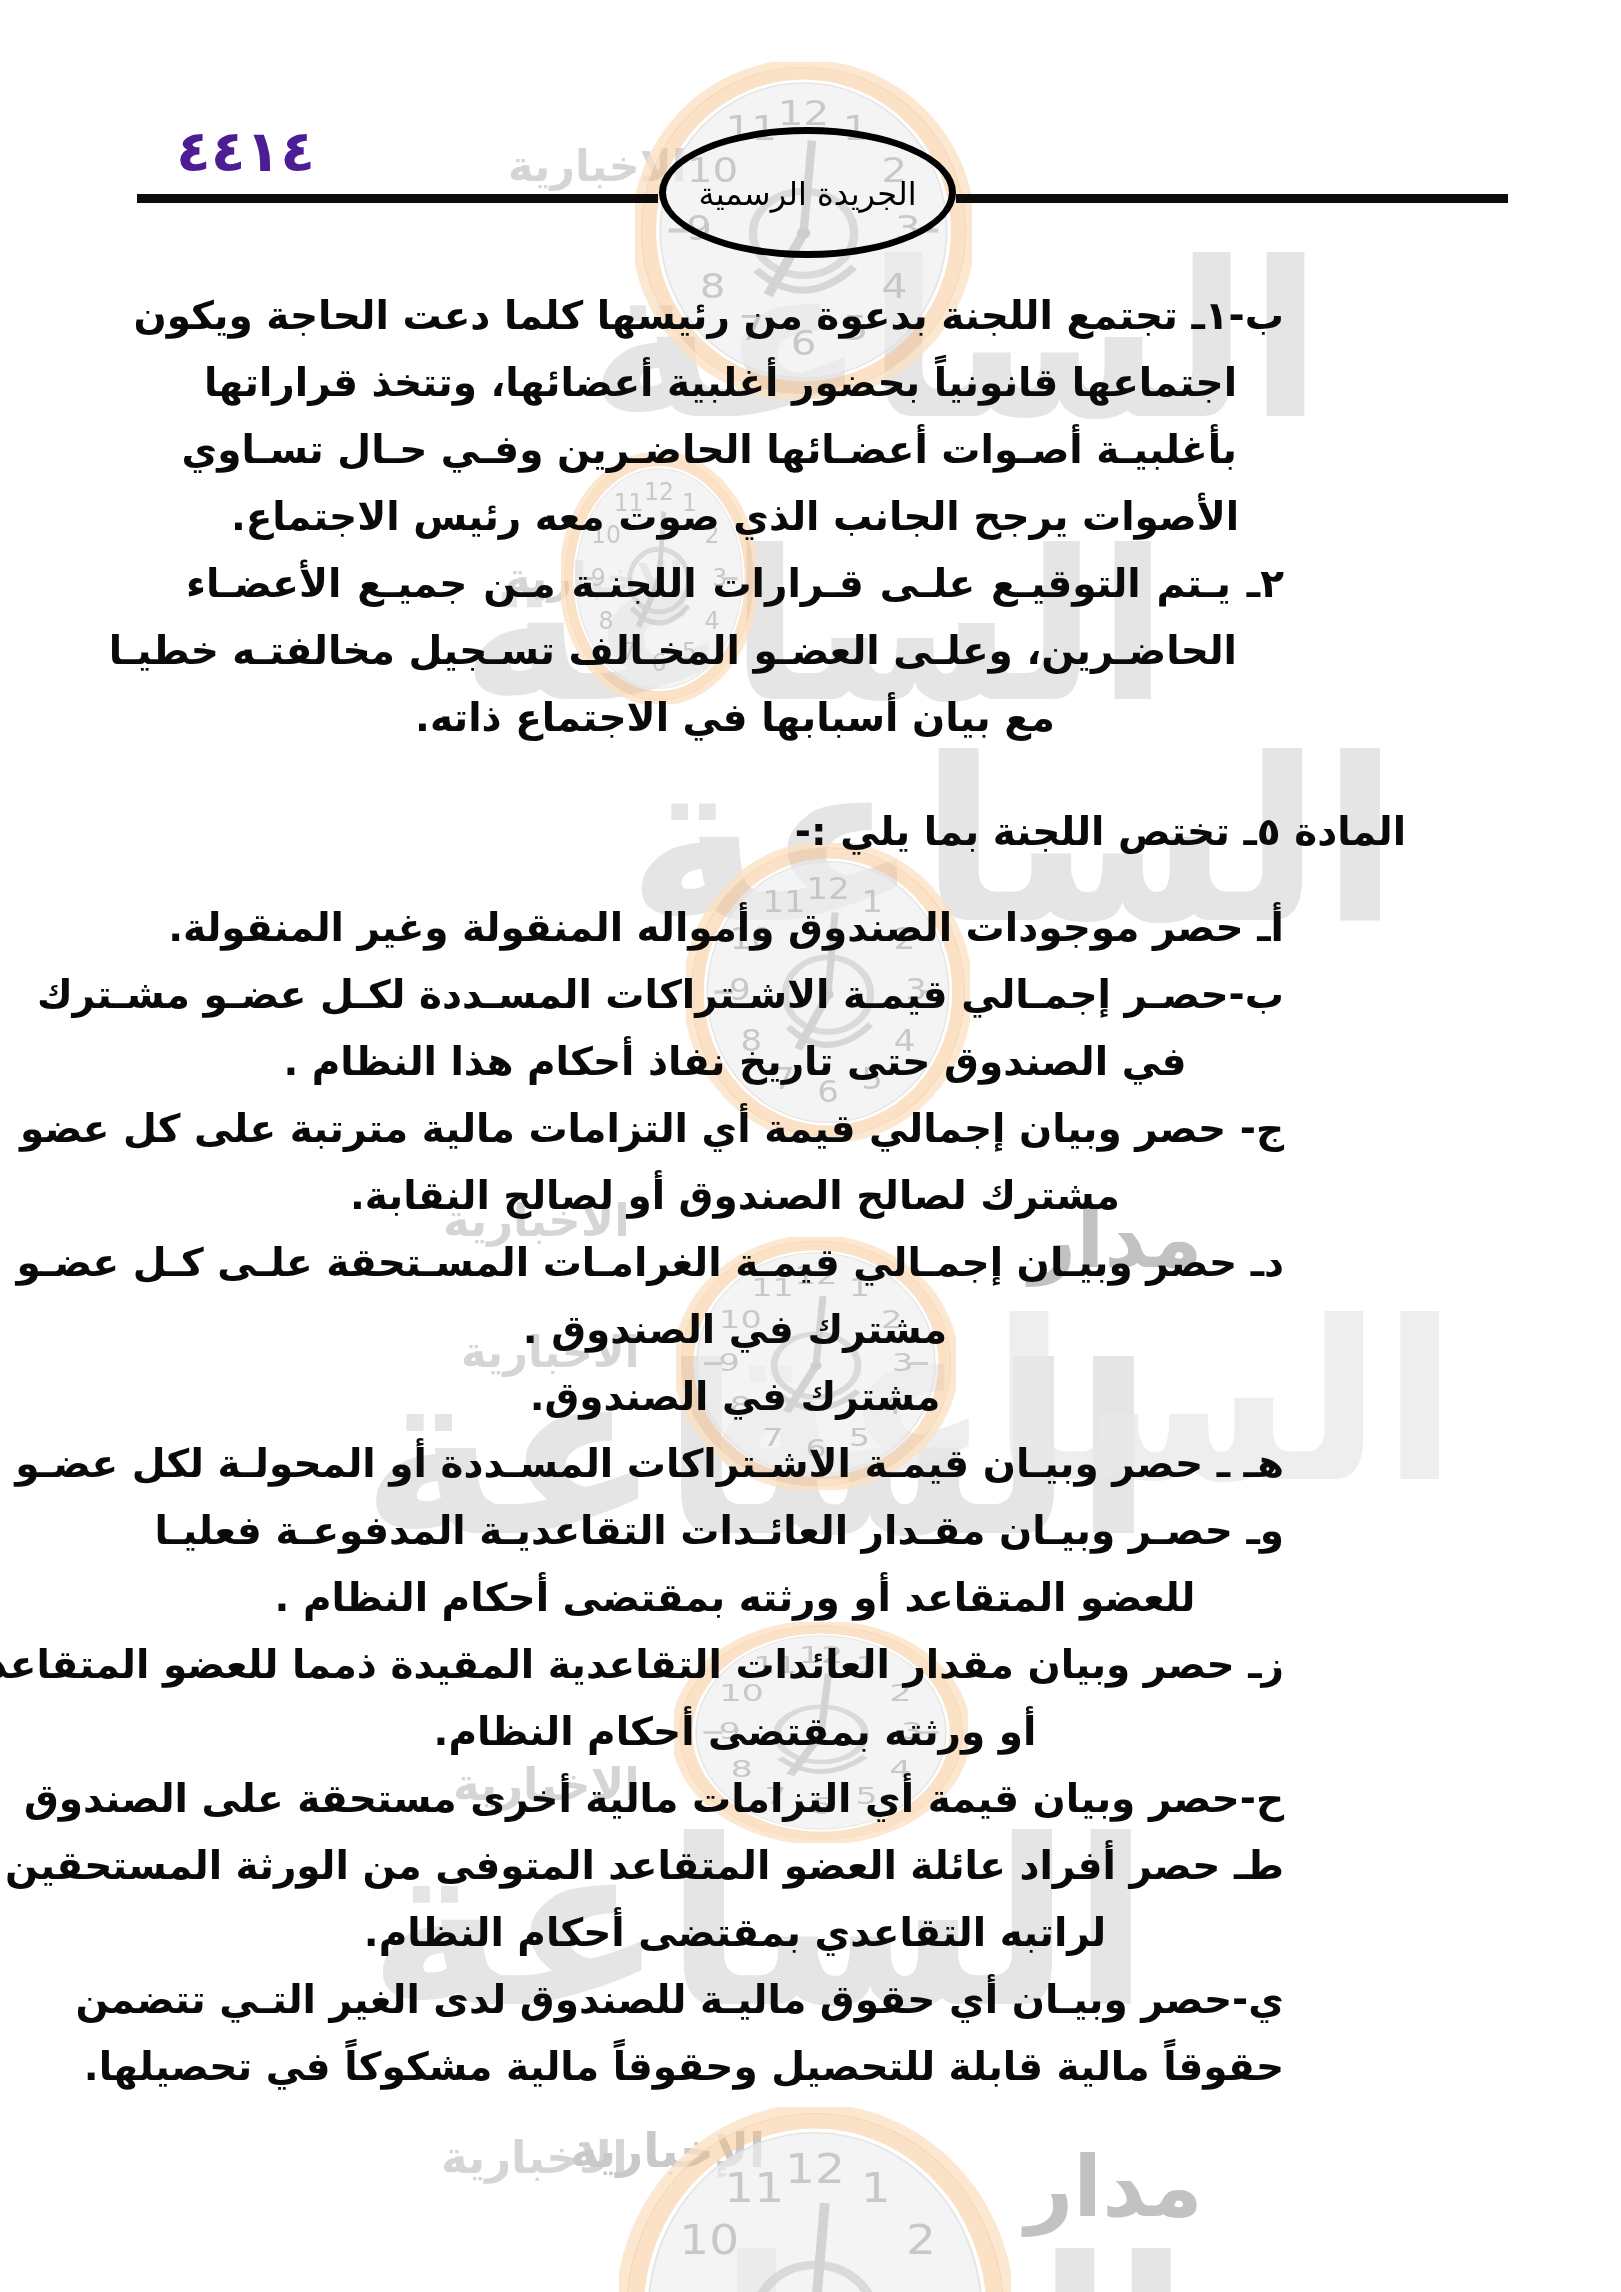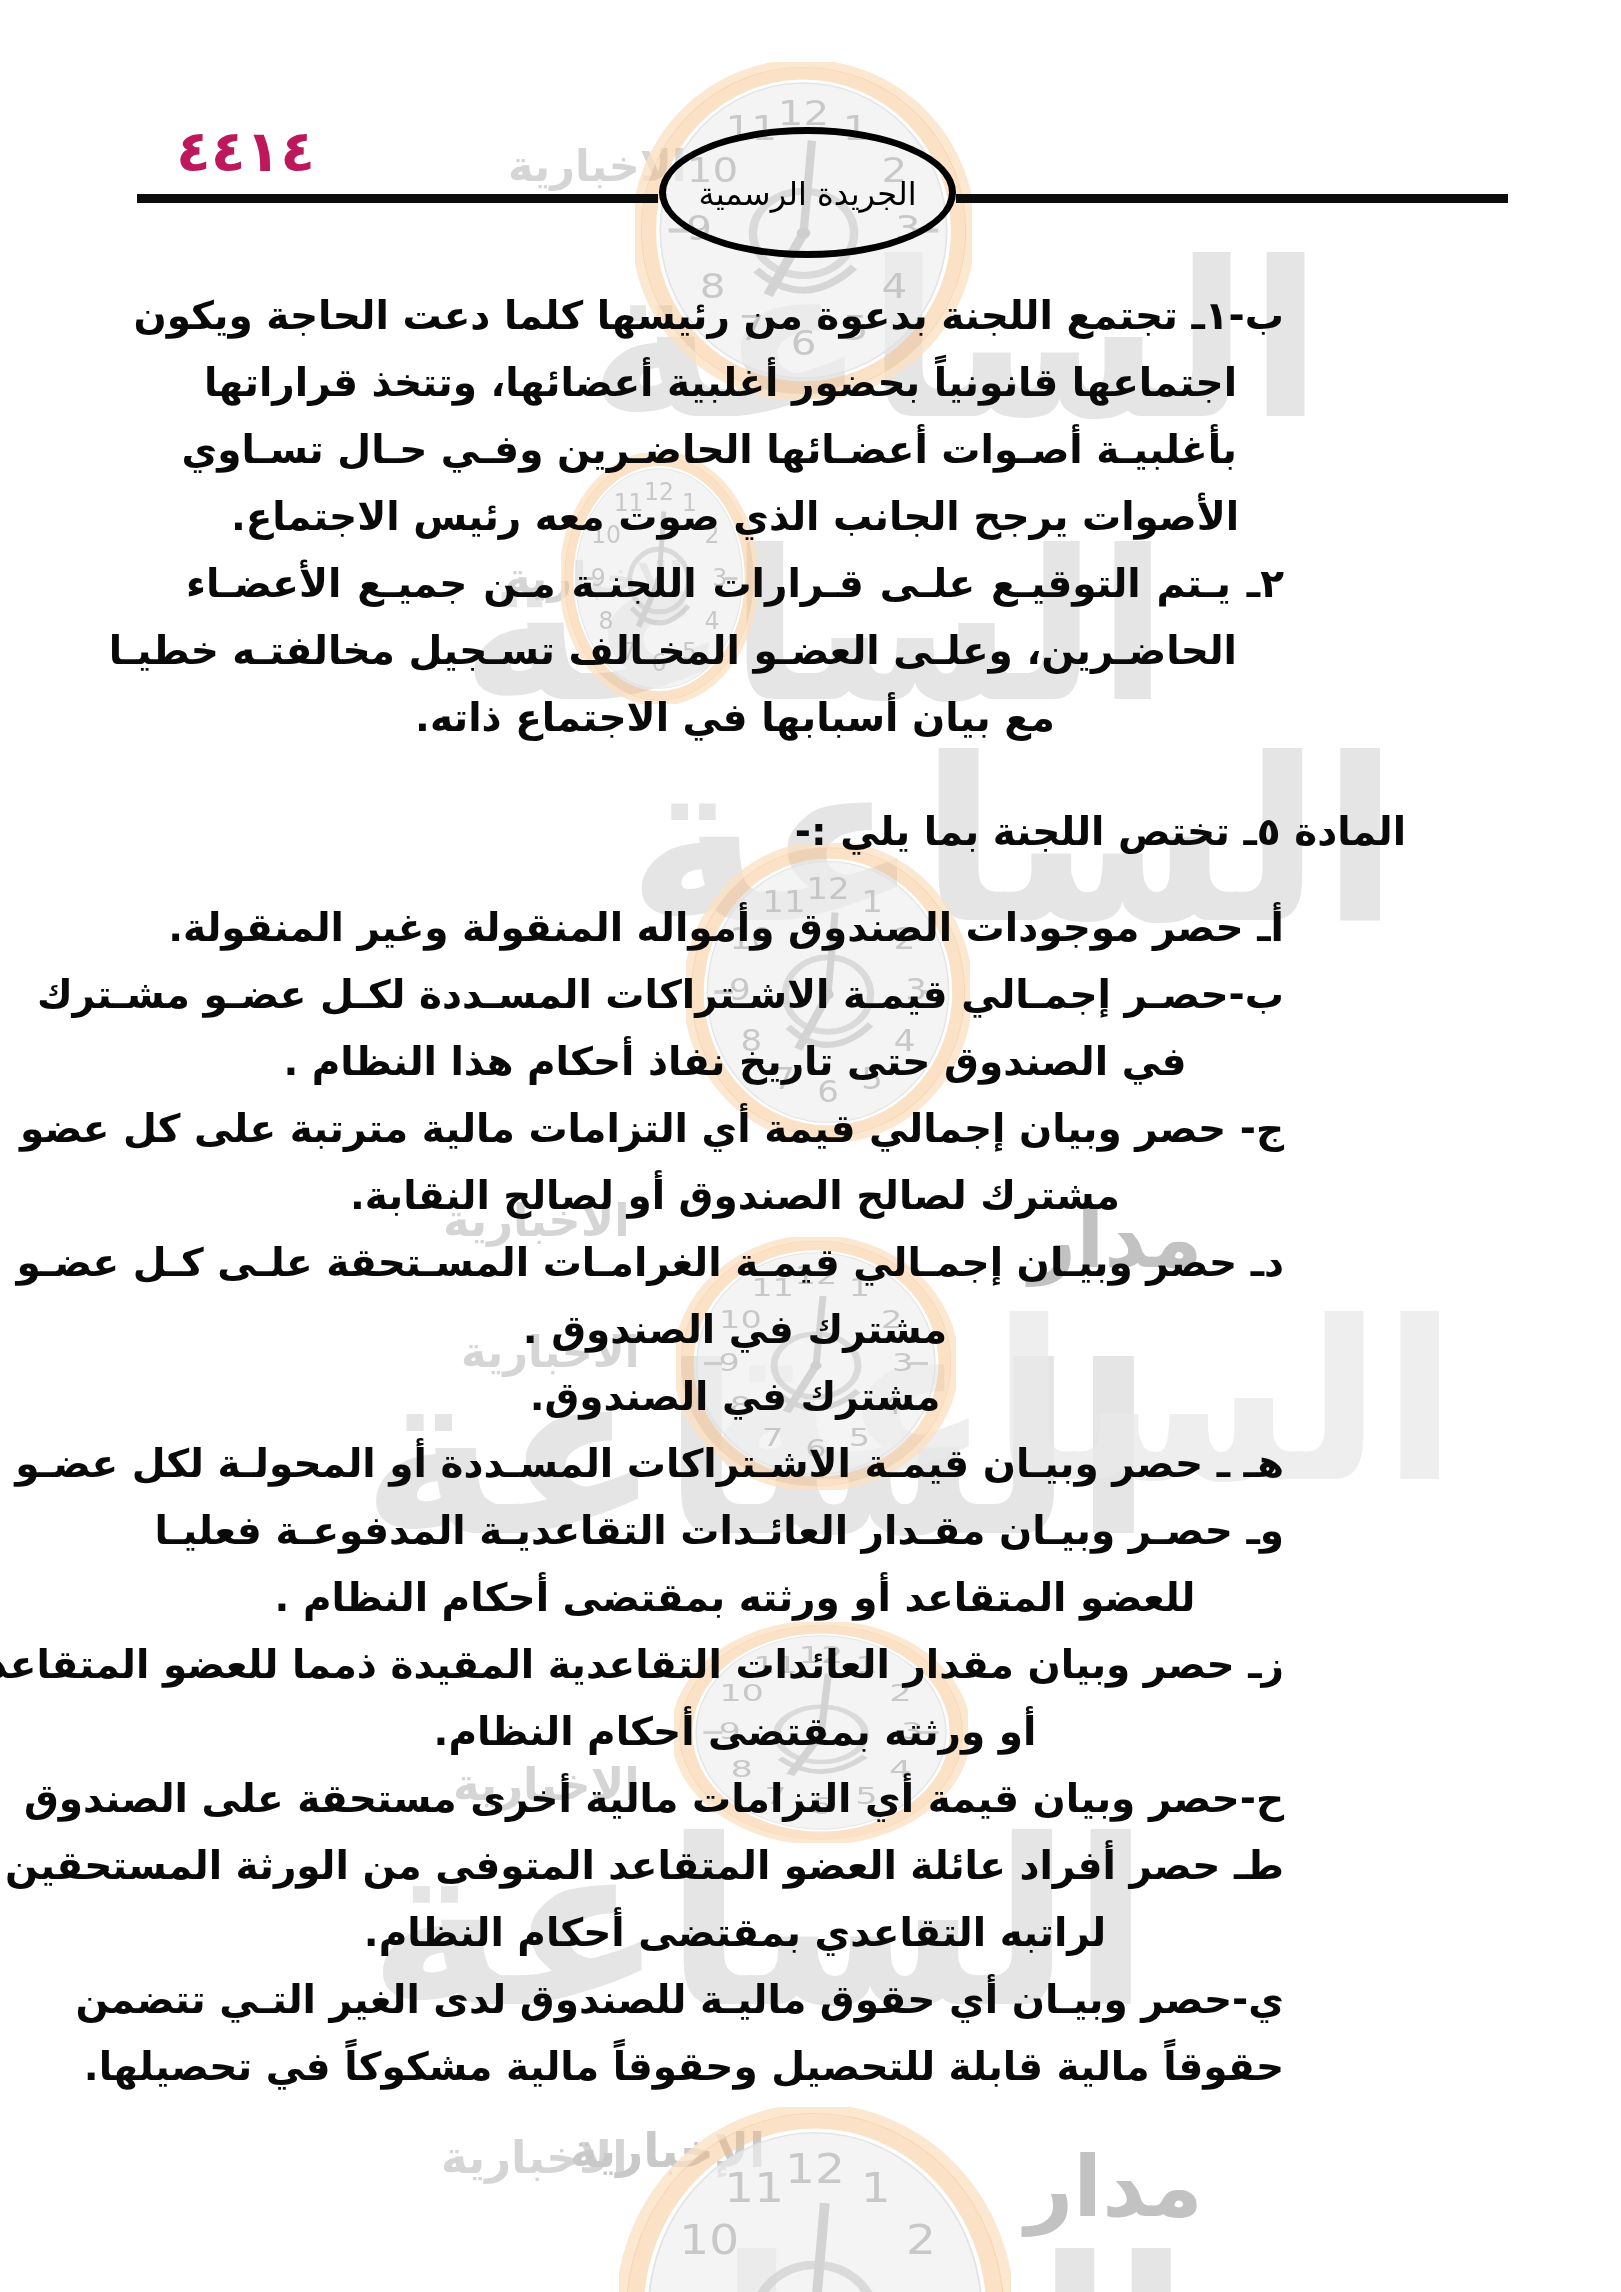--- a/index.html
+++ b/index.html
@@ -4,21 +4,21 @@
 <style>
   html,body{margin:0;padding:0;background:#888;}
   .page{
     position:relative;width:1621px;height:2293px;background:#ffffff;
     overflow:hidden;font-family:"DejaVu Sans",sans-serif;direction:rtl;
     margin:0 auto;
   }
   
   .pagenum{
     position:absolute;left:176px;top:118px;font-size:57px;font-weight:700;
-    color:#be185d;letter-spacing:3.9px;z-index:2;
+    color:#4c1d95;letter-spacing:3.9px;z-index:2;
   }
   .rule{position:absolute;top:194px;height:8.8px;background:#0c0c0c;z-index:2;}
   .rule-l{left:137px;width:521px;}
   .rule-r{left:956px;width:552px;}
   .oval{
     position:absolute;left:659px;top:127px;width:297px;height:131px;
     border:7.8px solid #000;border-radius:50%;box-sizing:border-box;
     display:flex;align-items:center;justify-content:center;z-index:3;
     background:transparent;
   }

